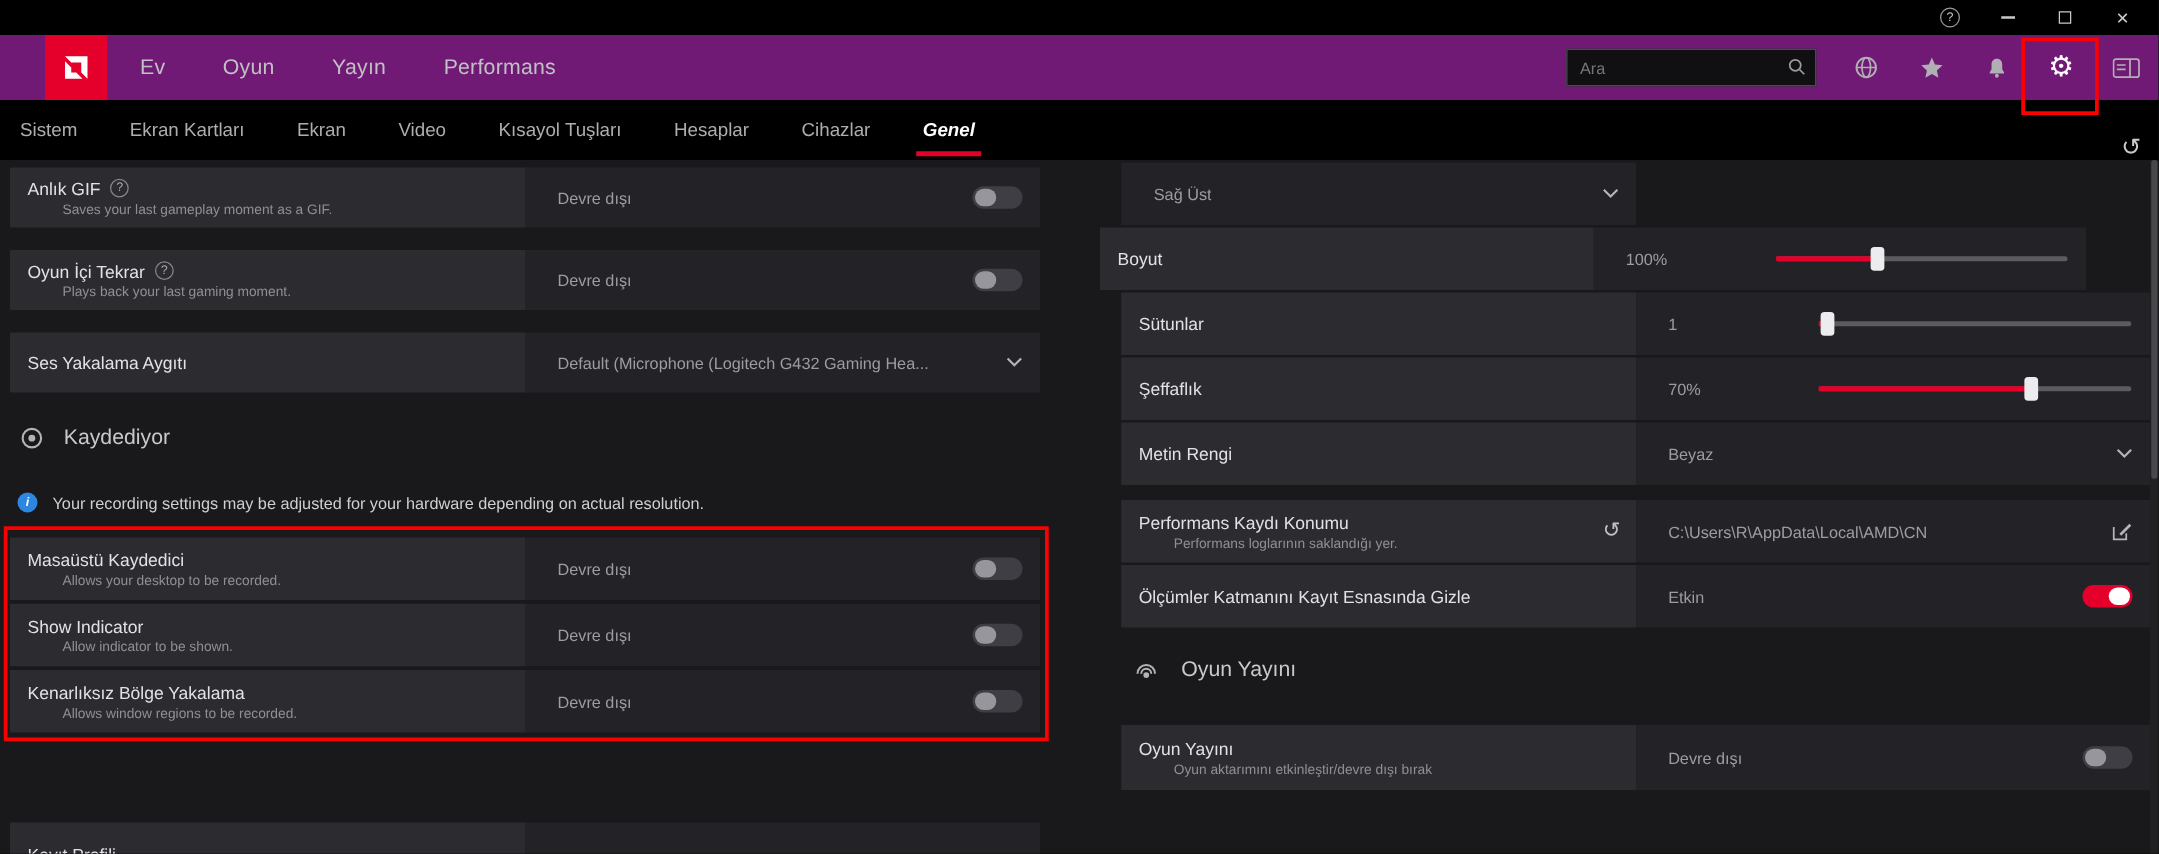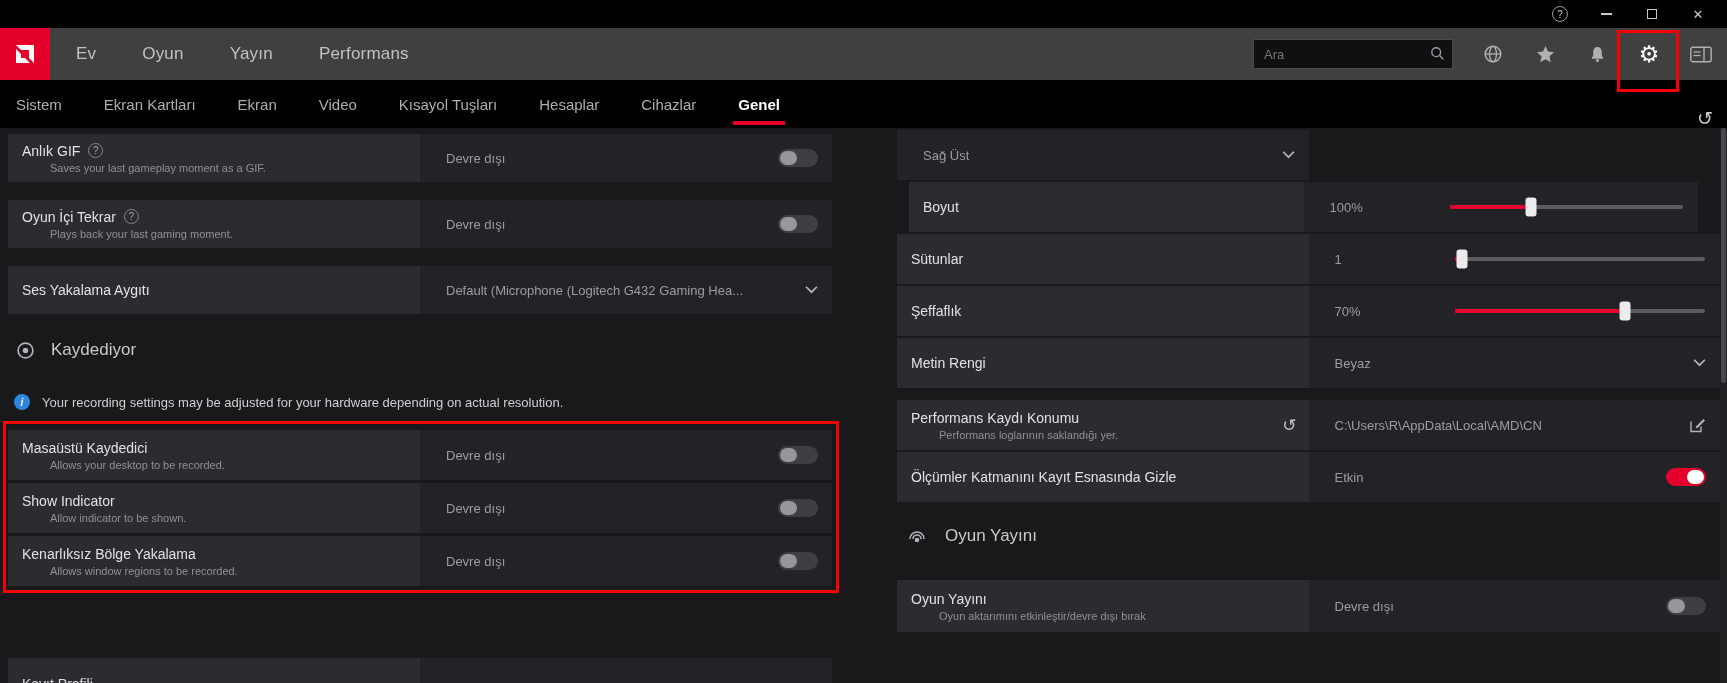--- a/index.html
+++ b/index.html
@@ -11,37 +11,37 @@
   }
   
   .titlebar { position:absolute; top:0; left:0; right:0; height:28px; background:#000;
     display:flex; justify-content:flex-end; align-items:center; padding-right:6px; z-index:5;}
   .tb-btn { width:46px; height:28px; display:flex; align-items:center; justify-content:center; color:#c9c9cd; font-size:13px; }
   .help-circle { width:16px; height:16px; border:1px solid #9a9a9e; border-radius:50%;
     font-size:10px; display:flex; align-items:center; justify-content:center; color:#c9c9cd; }
   .min-bar { width:11px; height:2px; background:#c9c9cd; }
   .max-box { width:10px; height:10px; border:1.5px solid #c9c9cd; }
   
-  .header { position:absolute; top:28px; left:0; right:0; height:52px; background:#404040;
-    display:flex; align-items:center; z-index:5; }
+  .header { position:absolute; top:28px; left:0; right:0; height:52px; background:#701a75;
+    display:flex; align-items:center; z-index:5;padding-left:36px; }
   .logo { width:50px; height:52px; background:#E4002B; display:flex; align-items:center; justify-content:center; }
   .nav { display:flex; gap:46px; margin-left:26px; }
   .nav-item { color:#c1c1c5; font-size:17px; letter-spacing:.2px; cursor:default; }
   .header-right { margin-left:auto; display:flex; align-items:center; }
   .search { position:relative; width:200px; height:30px; margin-right:14px; }
   .search input { width:100%; height:100%; background:#101012; border:1px solid #4a4a4f;
     color:#d5d5d8; font-size:13px; padding:0 30px 0 10px; outline:none; font-family:inherit; }
   .search svg { position:absolute; right:8px; top:7px; }
   .hicon { width:52px; height:52px; display:flex; align-items:center; justify-content:center; }
   .gear-glyph { font-family:"DejaVu Sans", sans-serif; font-size:23px; color:#fff; line-height:1; }
   
   .tabbar { position:absolute; top:80px; left:0; right:0; height:48px; background:#000;
     display:flex; align-items:flex-end; padding-left:16px; gap:42px; z-index:4; }
   .tab { color:#aeaeb2; font-size:15px; height:48px; display:flex; align-items:center; position:relative; }
-  .tab.active { color:#fff; font-weight:bold; }
+  .tab.active { color:#fff; font-weight:bold;font-style:italic; }
   .tab.active::after { content:''; position:absolute; left:-5px; right:-5px; bottom:3px; height:4px; background:#E4002B; }
   .tab-reset { margin-left:auto; margin-right:14px; color:#c9c9cd; font-size:19px;
     font-family:"DejaVu Sans", sans-serif; line-height:1; }
   
   .content { position:absolute; top:128px; left:0; right:0; bottom:0; background:#19191B; }
   .row { position:absolute; display:flex; z-index:2; }
   .cell { height:100%; }
   .cell.label { width:50%; background:#2C2C30; padding:0 14px; display:flex; flex-direction:column;
     justify-content:center; gap:3px; position:relative; }
   .cell.value { width:50%; background:#232327; display:flex; align-items:center; padding-left:26px; position:relative; }
@@ -289,21 +289,21 @@
     <div class="cell value">
       <span class="val">Sağ Üst</span>
       <span class="right-ctl">
         <svg width="13" height="9" viewBox="0 0 12 8">
           <path d="M1 1 L6 6 L11 1" stroke="#b5b5b9" stroke-width="1.6" fill="none"></path>
         </svg>
       </span>
     </div>
   </div>
 
-  <div class="row" style="left:909px;top:182px;width:789px;height:50px">
+  <div class="row" style="left:880px;top:182px;width:789px;height:50px">
     <div class="cell label">
       <span class="title">Boyut</span>
     </div>
     <div class="cell value">
       <span class="val">100%</span>
       <span class="slider" style="--p: 35%;">
           <span class="shandle"></span>
         </span>
     </div>
   </div>

